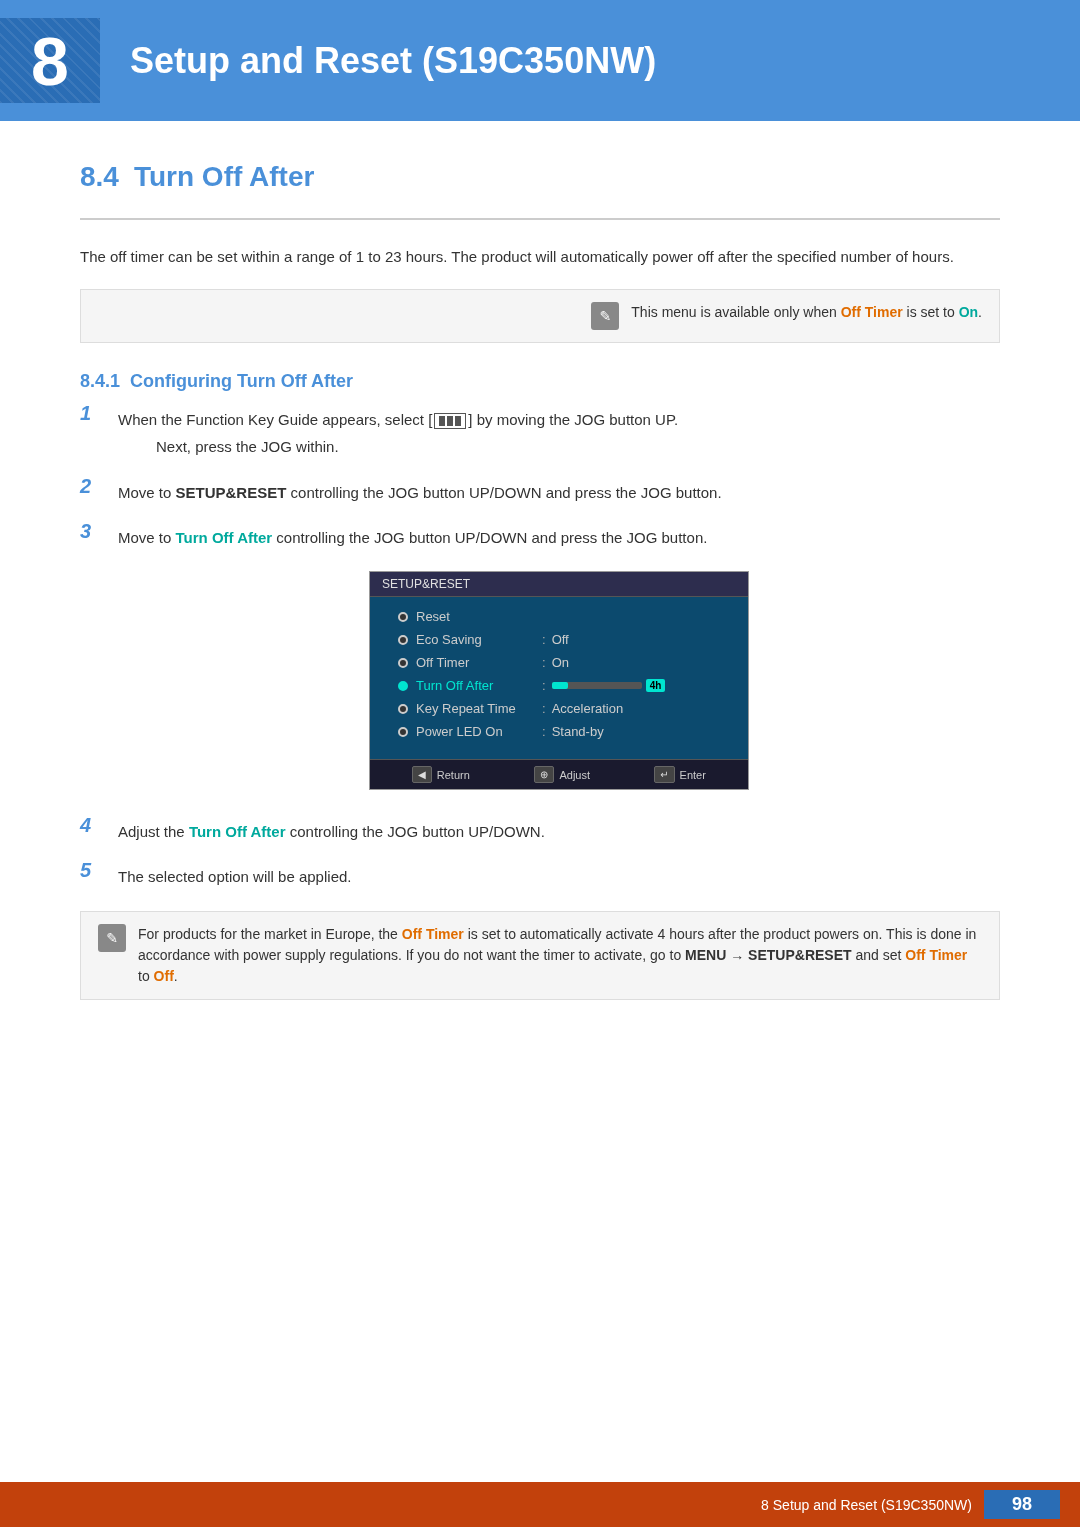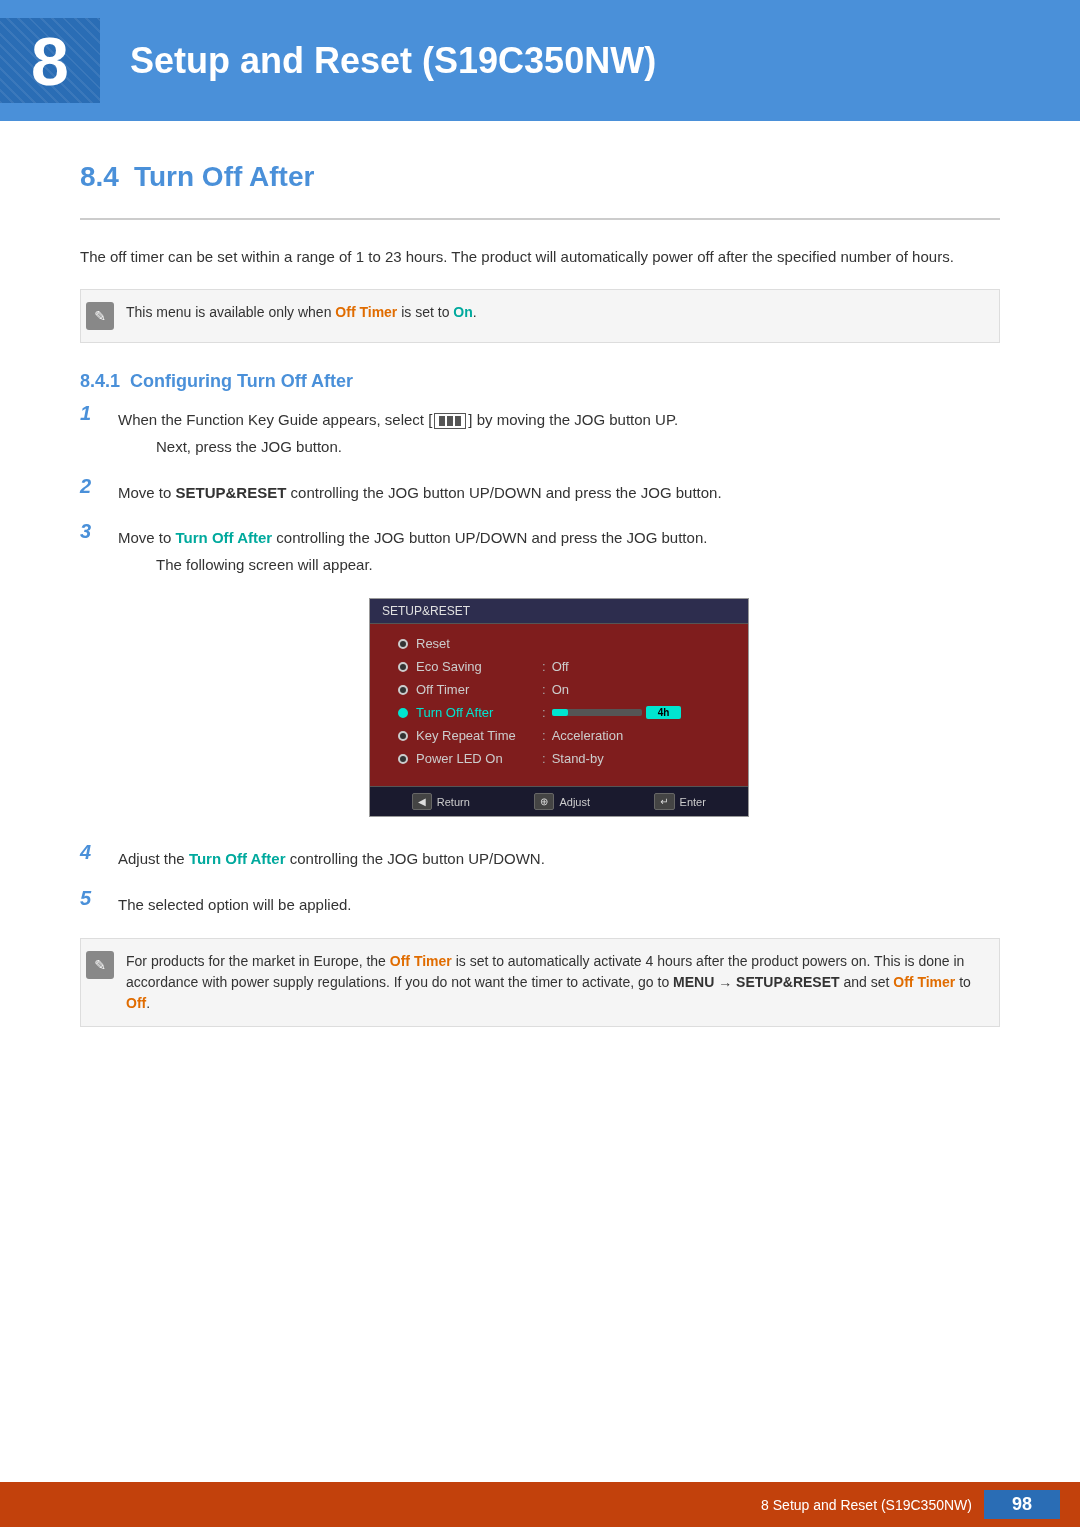--- a/index.html
+++ b/index.html
@@ -101,22 +101,23 @@
       color: #333;
       margin-bottom: 20px;
     }
 
     
     .note-box {
       display: flex;
       align-items: flex-start;
       background: #f5f5f5;
       border: 1px solid #ddd;
-      padding: 12px 5px;
+      padding: 12px 17px;
       margin-bottom: 28px;
+      justify-content: flex-end;
     }
 
     .note-icon {
       width: 28px;
       height: 28px;
       background: #888;
       border-radius: 3px;
       flex-shrink: 0;
       margin-right: 12px;
       display: flex;
@@ -217,21 +218,21 @@
     .screenshot-title-bar {
       background: #2d2d4e;
       color: #e0e0e0;
       font-size: 12px;
       padding: 5px 12px;
       border-bottom: 1px solid #555;
     }
 
     .screenshot-body {
       padding: 8px 0 6px 0;
-      background: #7f1d1d;
+      background: #0c4a6e;
     }
 
     .menu-row {
       display: flex;
       align-items: center;
       padding: 4px 18px 4px 28px;
       font-size: 13px;
       color: #ccc;
     }
 
@@ -271,21 +272,21 @@
       height: 100%;
       background: #00e5d0;
       border-radius: 2px;
     }
 
     .progress-label {
       background: #00e5d0;
       color: #000;
       font-size: 10px;
       font-weight: bold;
-      padding: 1px 12px;
+      padding: 1px 4px;
       border-radius: 2px;
     }
 
     .active-bullet {
       width: 10px;
       height: 10px;
       border: 2px solid #ccc;
       border-radius: 50%;
       margin-right: 8px;
       background: #333;
@@ -390,36 +391,35 @@
   <ol class="steps-list">
 
     <li>
       <span class="step-num">1</span>
       <div class="step-text">
         When the Function Key Guide appears, select [<span class="jog-icon">
             <span></span>
             <span></span>
             <span></span>
           </span>] by moving the JOG button UP.
-        <div class="step-sub">Next, press the JOG button.</div>
+        <div class="step-sub">Next, press the JOG within.</div>
       </div>
     </li>
 
     <li>
       <span class="step-num">2</span>
       <div class="step-text">
         Move to <strong>SETUP&amp;RESET</strong> controlling the JOG button UP/DOWN and press the JOG button.
       </div>
     </li>
 
     <li>
       <span class="step-num">3</span>
       <div class="step-text">
         Move to <span class="cyan-text">Turn Off After</span> controlling the JOG button UP/DOWN and press the JOG button.
-        <div class="step-sub">The following screen will appear.</div>
       </div>
     </li>
   </ol>
 
   <div class="screenshot-container">
     <div class="screenshot">
       <div class="screenshot-title-bar">SETUP&amp;RESET</div>
       <div class="screenshot-body">
 
         <div class="menu-row">

